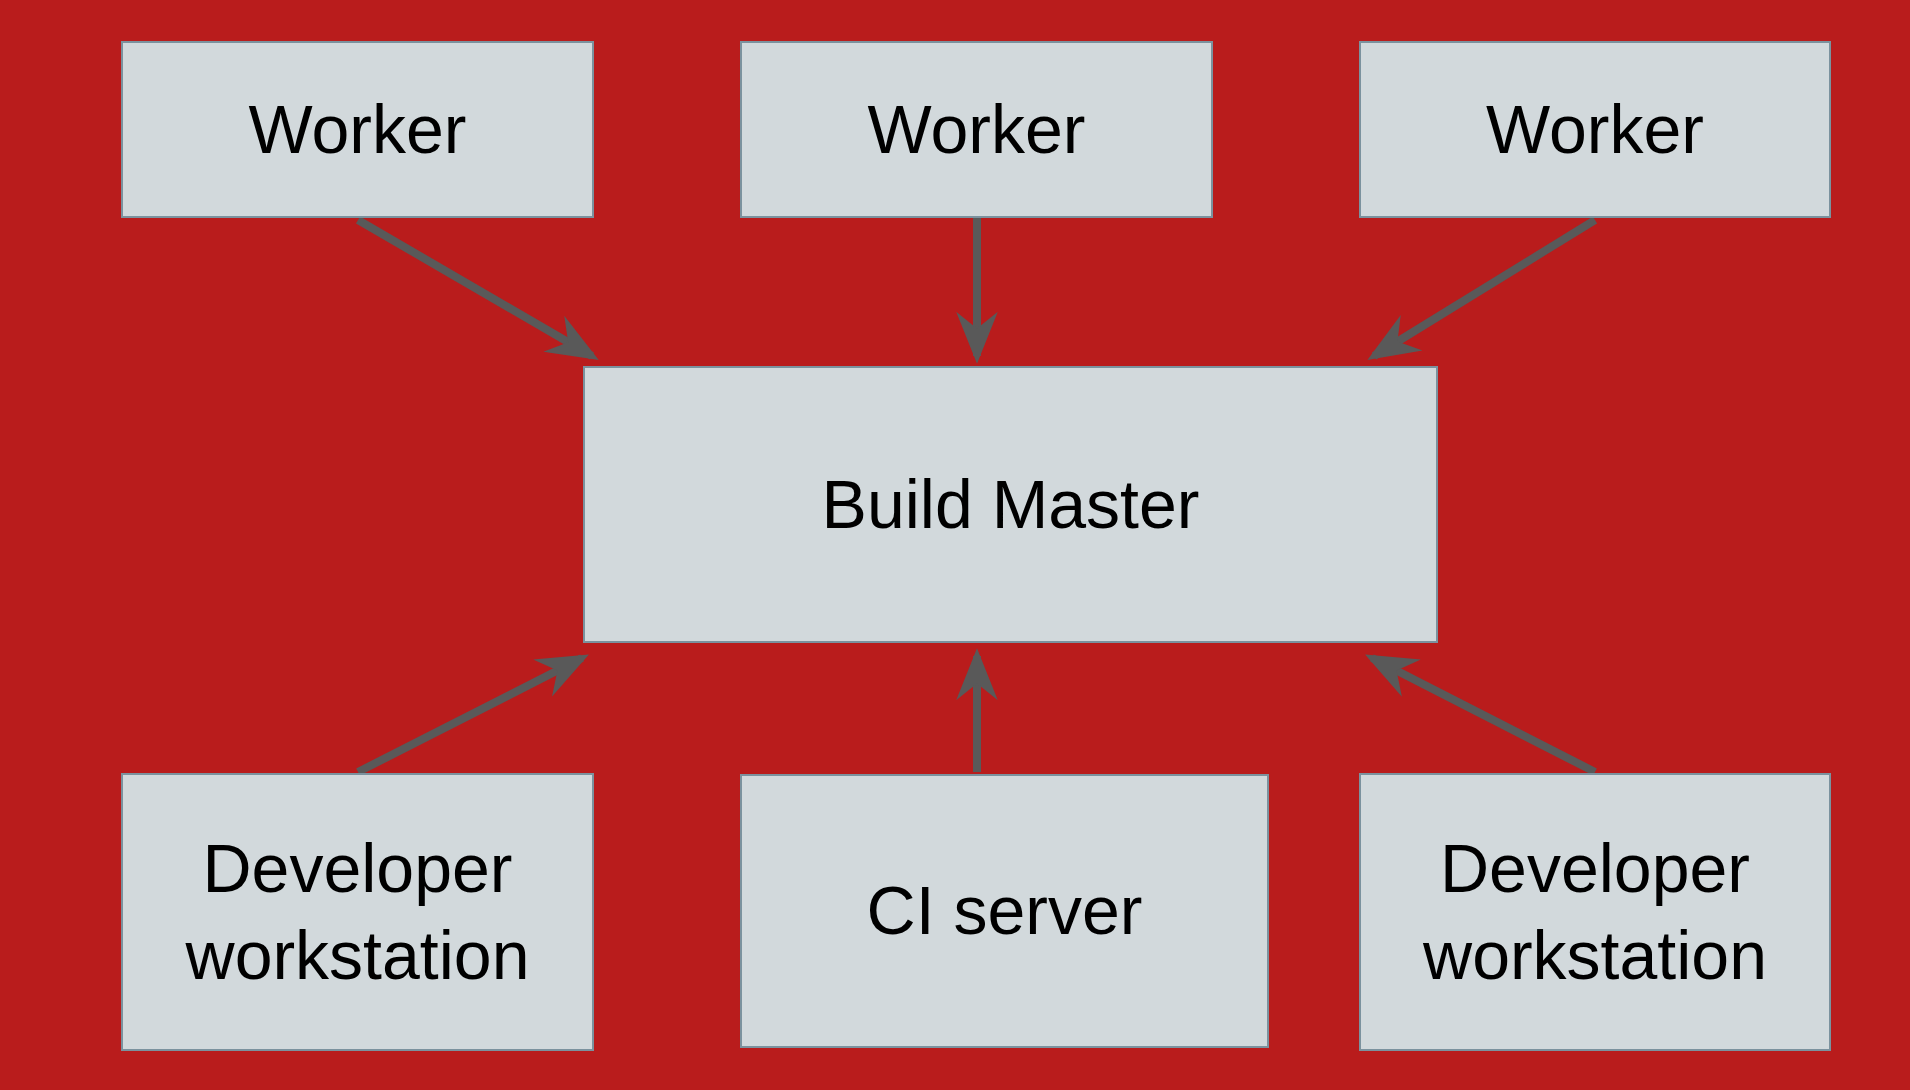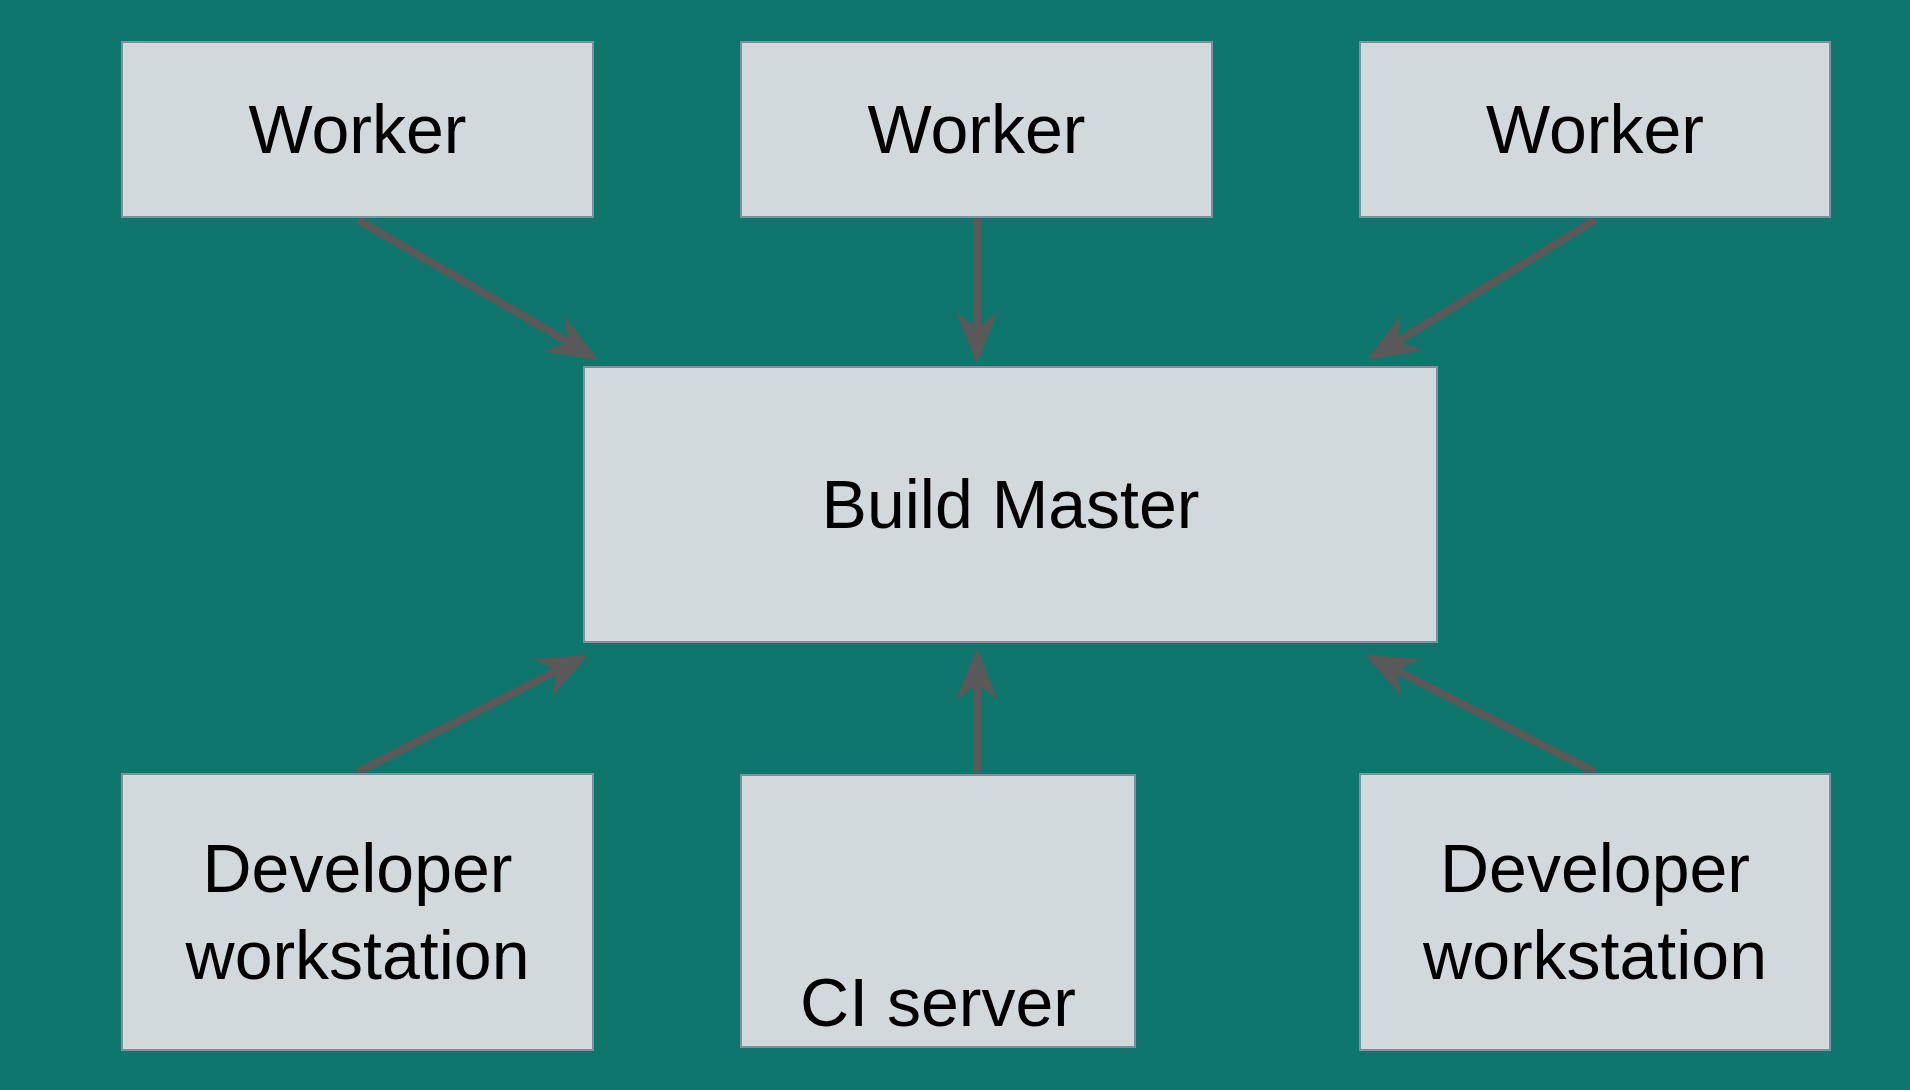--- a/index.html
+++ b/index.html
@@ -5,21 +5,21 @@
   html, body {
     margin: 0;
     padding: 0;
     background: #ffffff;
     font-family: "Liberation Sans", sans-serif;
   }
   .canvas {
     position: relative;
     width: 1910px;
     height: 1090px;
-    background: #0f766e;
+    background: #b91c1c;
     overflow: hidden;
   }
   .node {
     position: absolute;
     box-sizing: border-box;
     background: #d2d9dc;
     border: 2px solid #7b929e;
     display: flex;
     align-items: center;
     justify-content: center;
@@ -27,21 +27,21 @@
     color: #000000;
     font-size: 68px;
     line-height: 1.28;
     padding: 0 20px;
   }
   .node-worker-left   { left: 121px;  top: 41px;  width: 473px; height: 177px; }
   .node-worker-middle { left: 740px;  top: 41px;  width: 473px; height: 177px; }
   .node-worker-right  { left: 1359px; top: 41px;  width: 472px; height: 177px; }
   .node-build-master  { left: 583px;  top: 366px; width: 855px; height: 277px; }
   .node-dev-left      { left: 121px;  top: 773px; width: 473px; height: 278px; }
-  .node-ci-server     { left: 740px;  top: 774px; width: 396px; height: 274px; align-items: flex-end; }
+  .node-ci-server     { left: 740px;  top: 774px; width: 529px; height: 274px; }
   .node-dev-right     { left: 1359px; top: 773px; width: 472px; height: 278px; }
   .edges-svg {
     position: absolute;
     left: 0;
     top: 0;
     width: 1910px;
     height: 1090px;
     pointer-events: none;
   }
   .edge-line {

